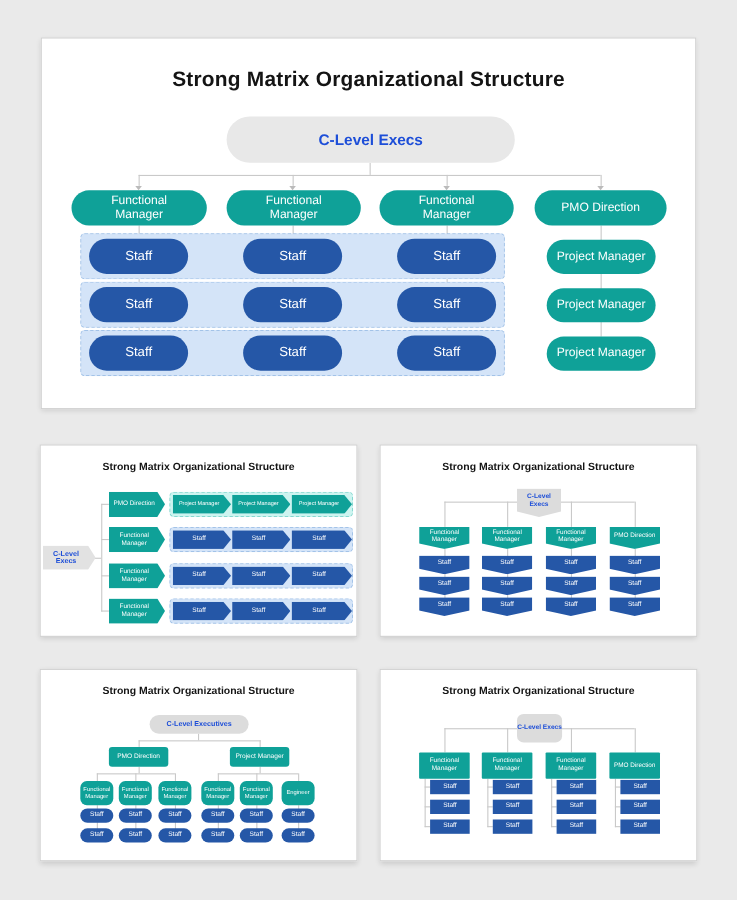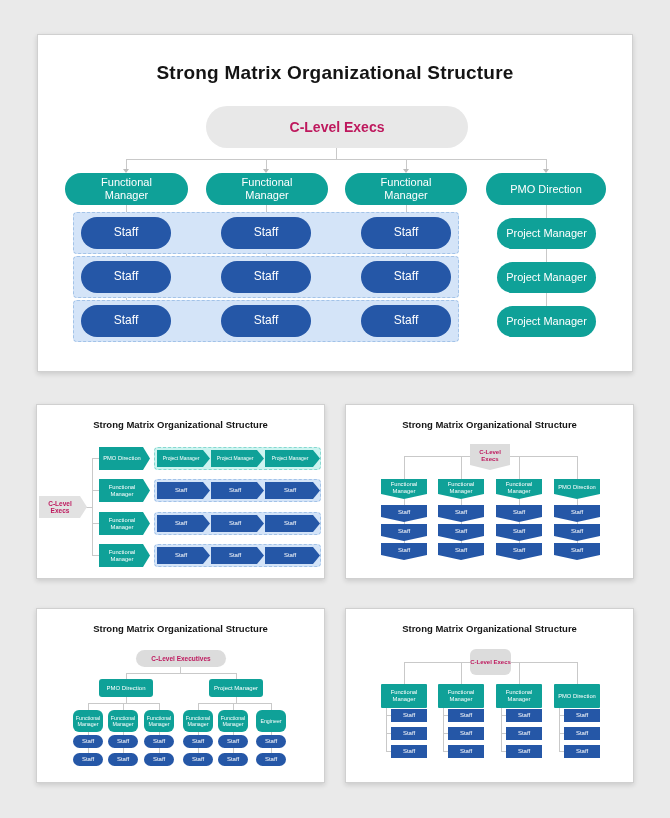--- a/index.html
+++ b/index.html
@@ -4,21 +4,21 @@
 <style>
   html,body{margin:0;padding:0;}
   body{width:670px;height:818px;background:#EAEAEA;position:relative;overflow:hidden;
        font-family:"Liberation Sans","DejaVu Sans",sans-serif;}
   .slide{position:absolute;background:#fff;border:1px solid #D0D0D0;
          box-shadow:0 2px 5px rgba(0,0,0,.14);box-sizing:border-box;}
   .t{position:absolute;display:flex;align-items:center;justify-content:center;
      text-align:center;box-sizing:border-box;line-height:1.15;}
   .teal{background:#0FA198;color:#fff;}
   .blue{background:#2557A7;color:#fff;}
-  .grayshape{background:#E2E2E2;color:#be185d;font-weight:700;}
+  .grayshape{background:#E2E2E2;color:#1d4ed8;font-weight:700;}
   .std{border-radius:999px;}
   .hl,.vl{position:absolute;background:#C9C9C9;}
   .hl{height:1px;}
   .vl{width:1px;}
   .arrowhead{position:absolute;width:0;height:0;border-left:3px solid transparent;
              border-right:3px solid transparent;border-top:4px solid #BBB;}
   .arrRs{clip-path:polygon(0 0,calc(100% - 7px) 0,100% 50%,calc(100% - 7px) 100%,0 100%);}
   .banD{clip-path:polygon(0 0,100% 0,100% calc(100% - 5px),50% 100%,0 calc(100% - 5px));}
   .ctr{position:absolute;border:1px dashed #A3C3E8;background:#D4E4F8;border-radius:4px;box-sizing:border-box;}
   .ctrT{border-color:#86D8D0;background:#CDF4F0;}

